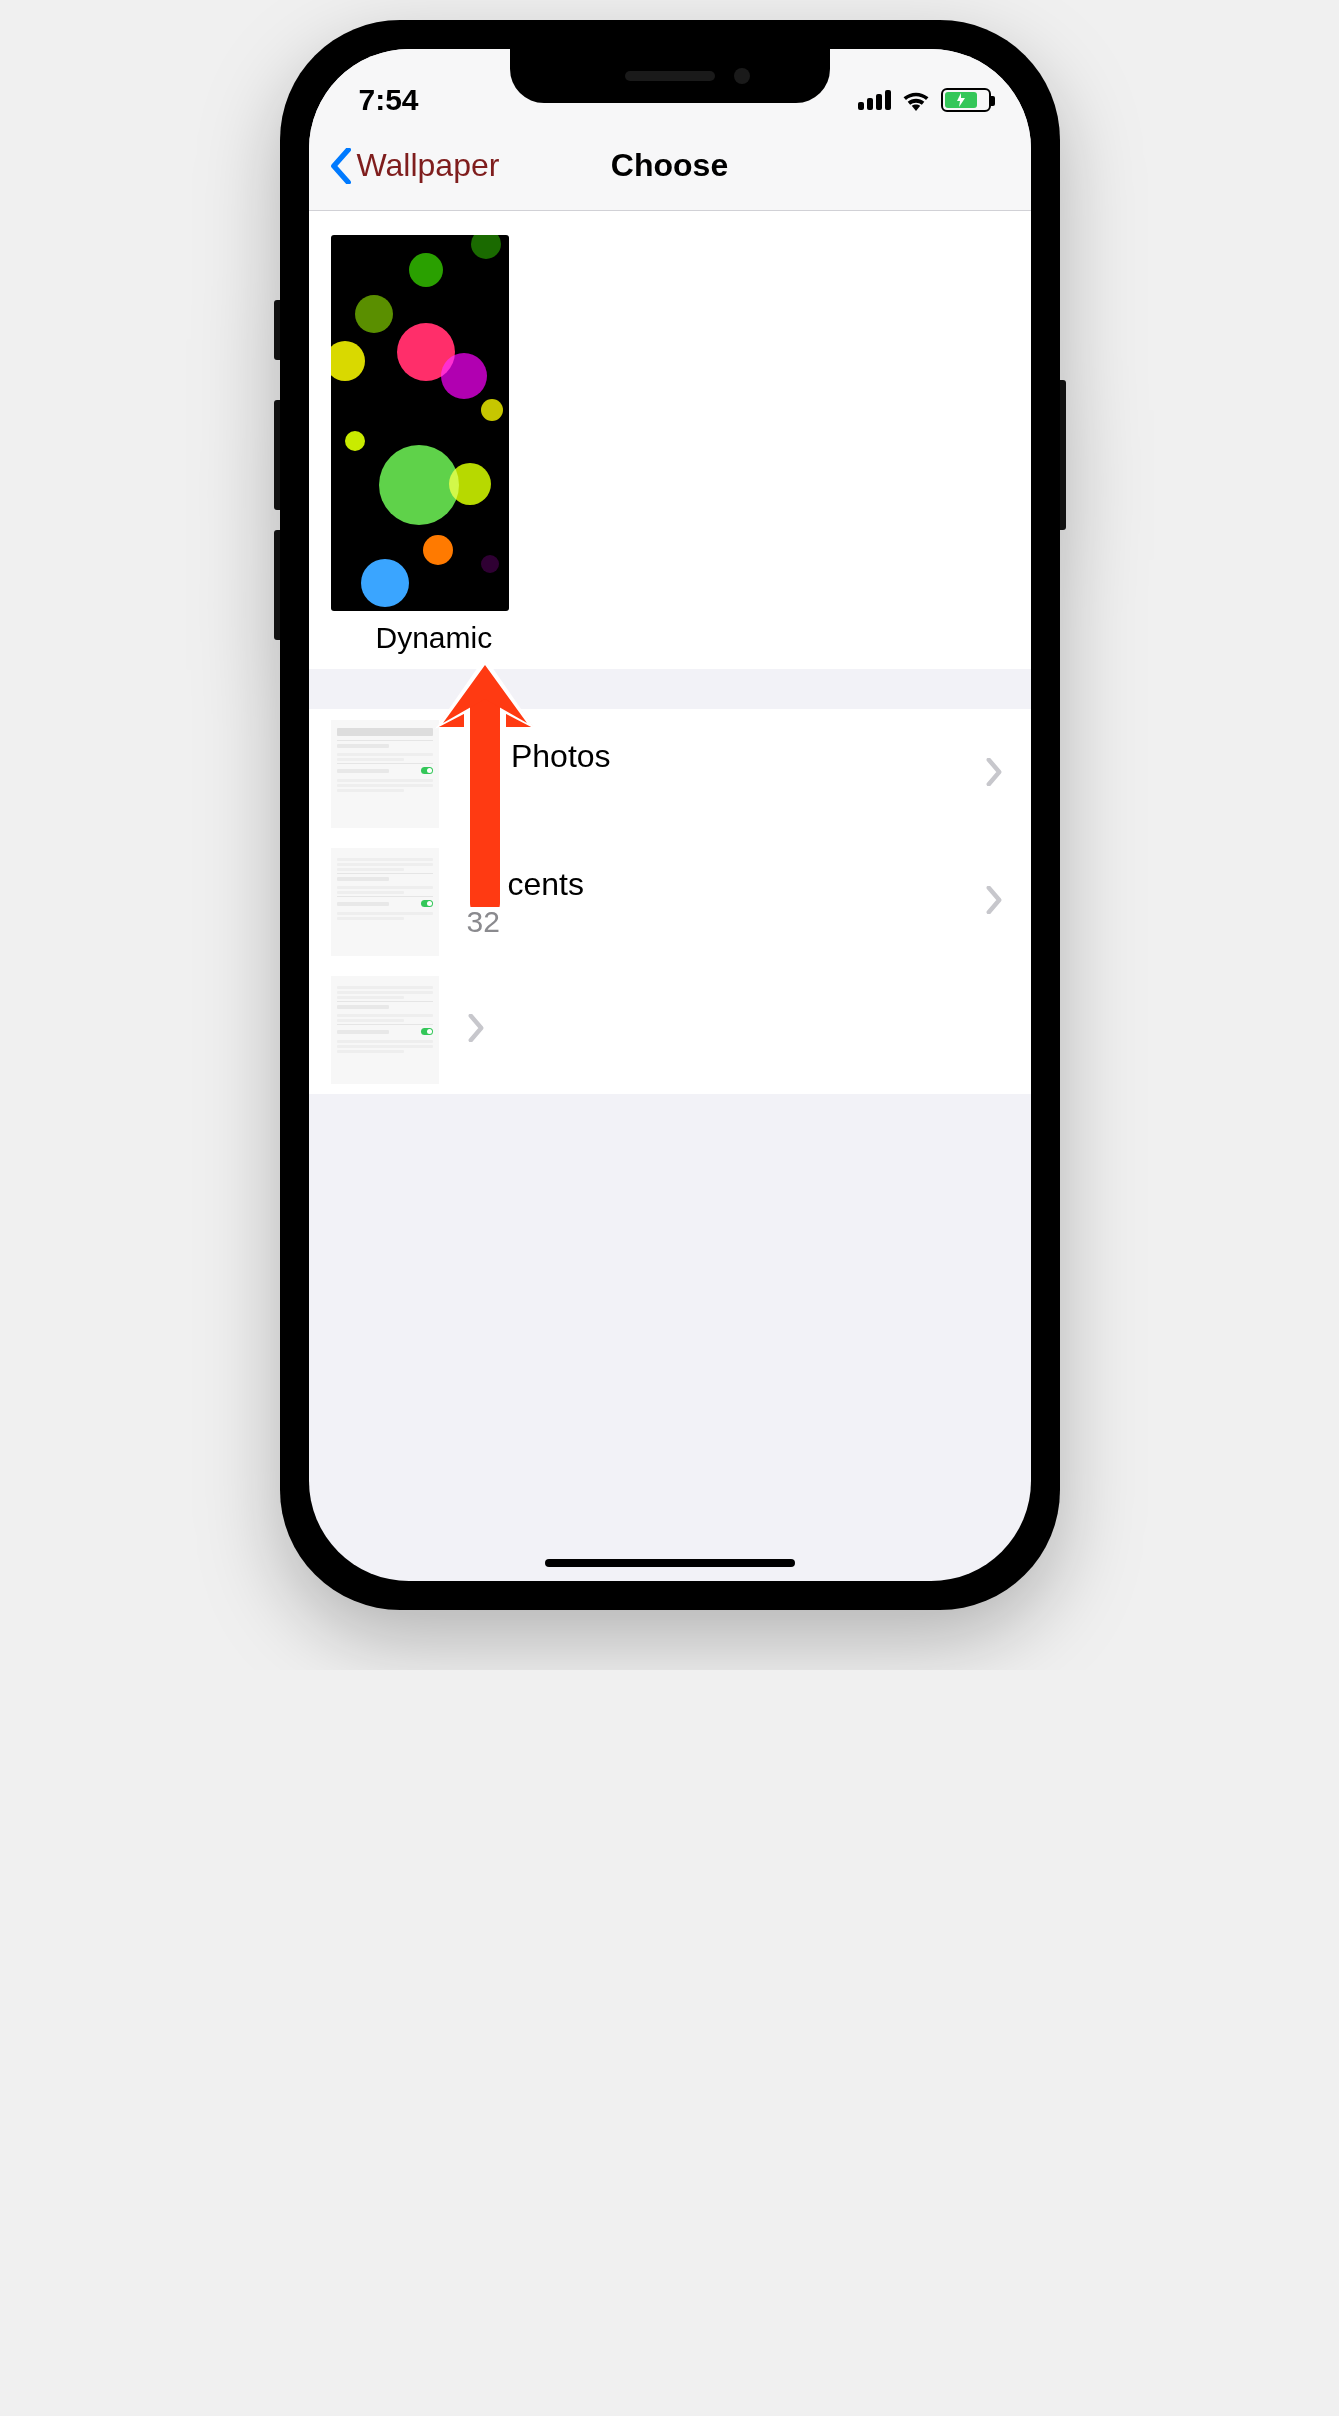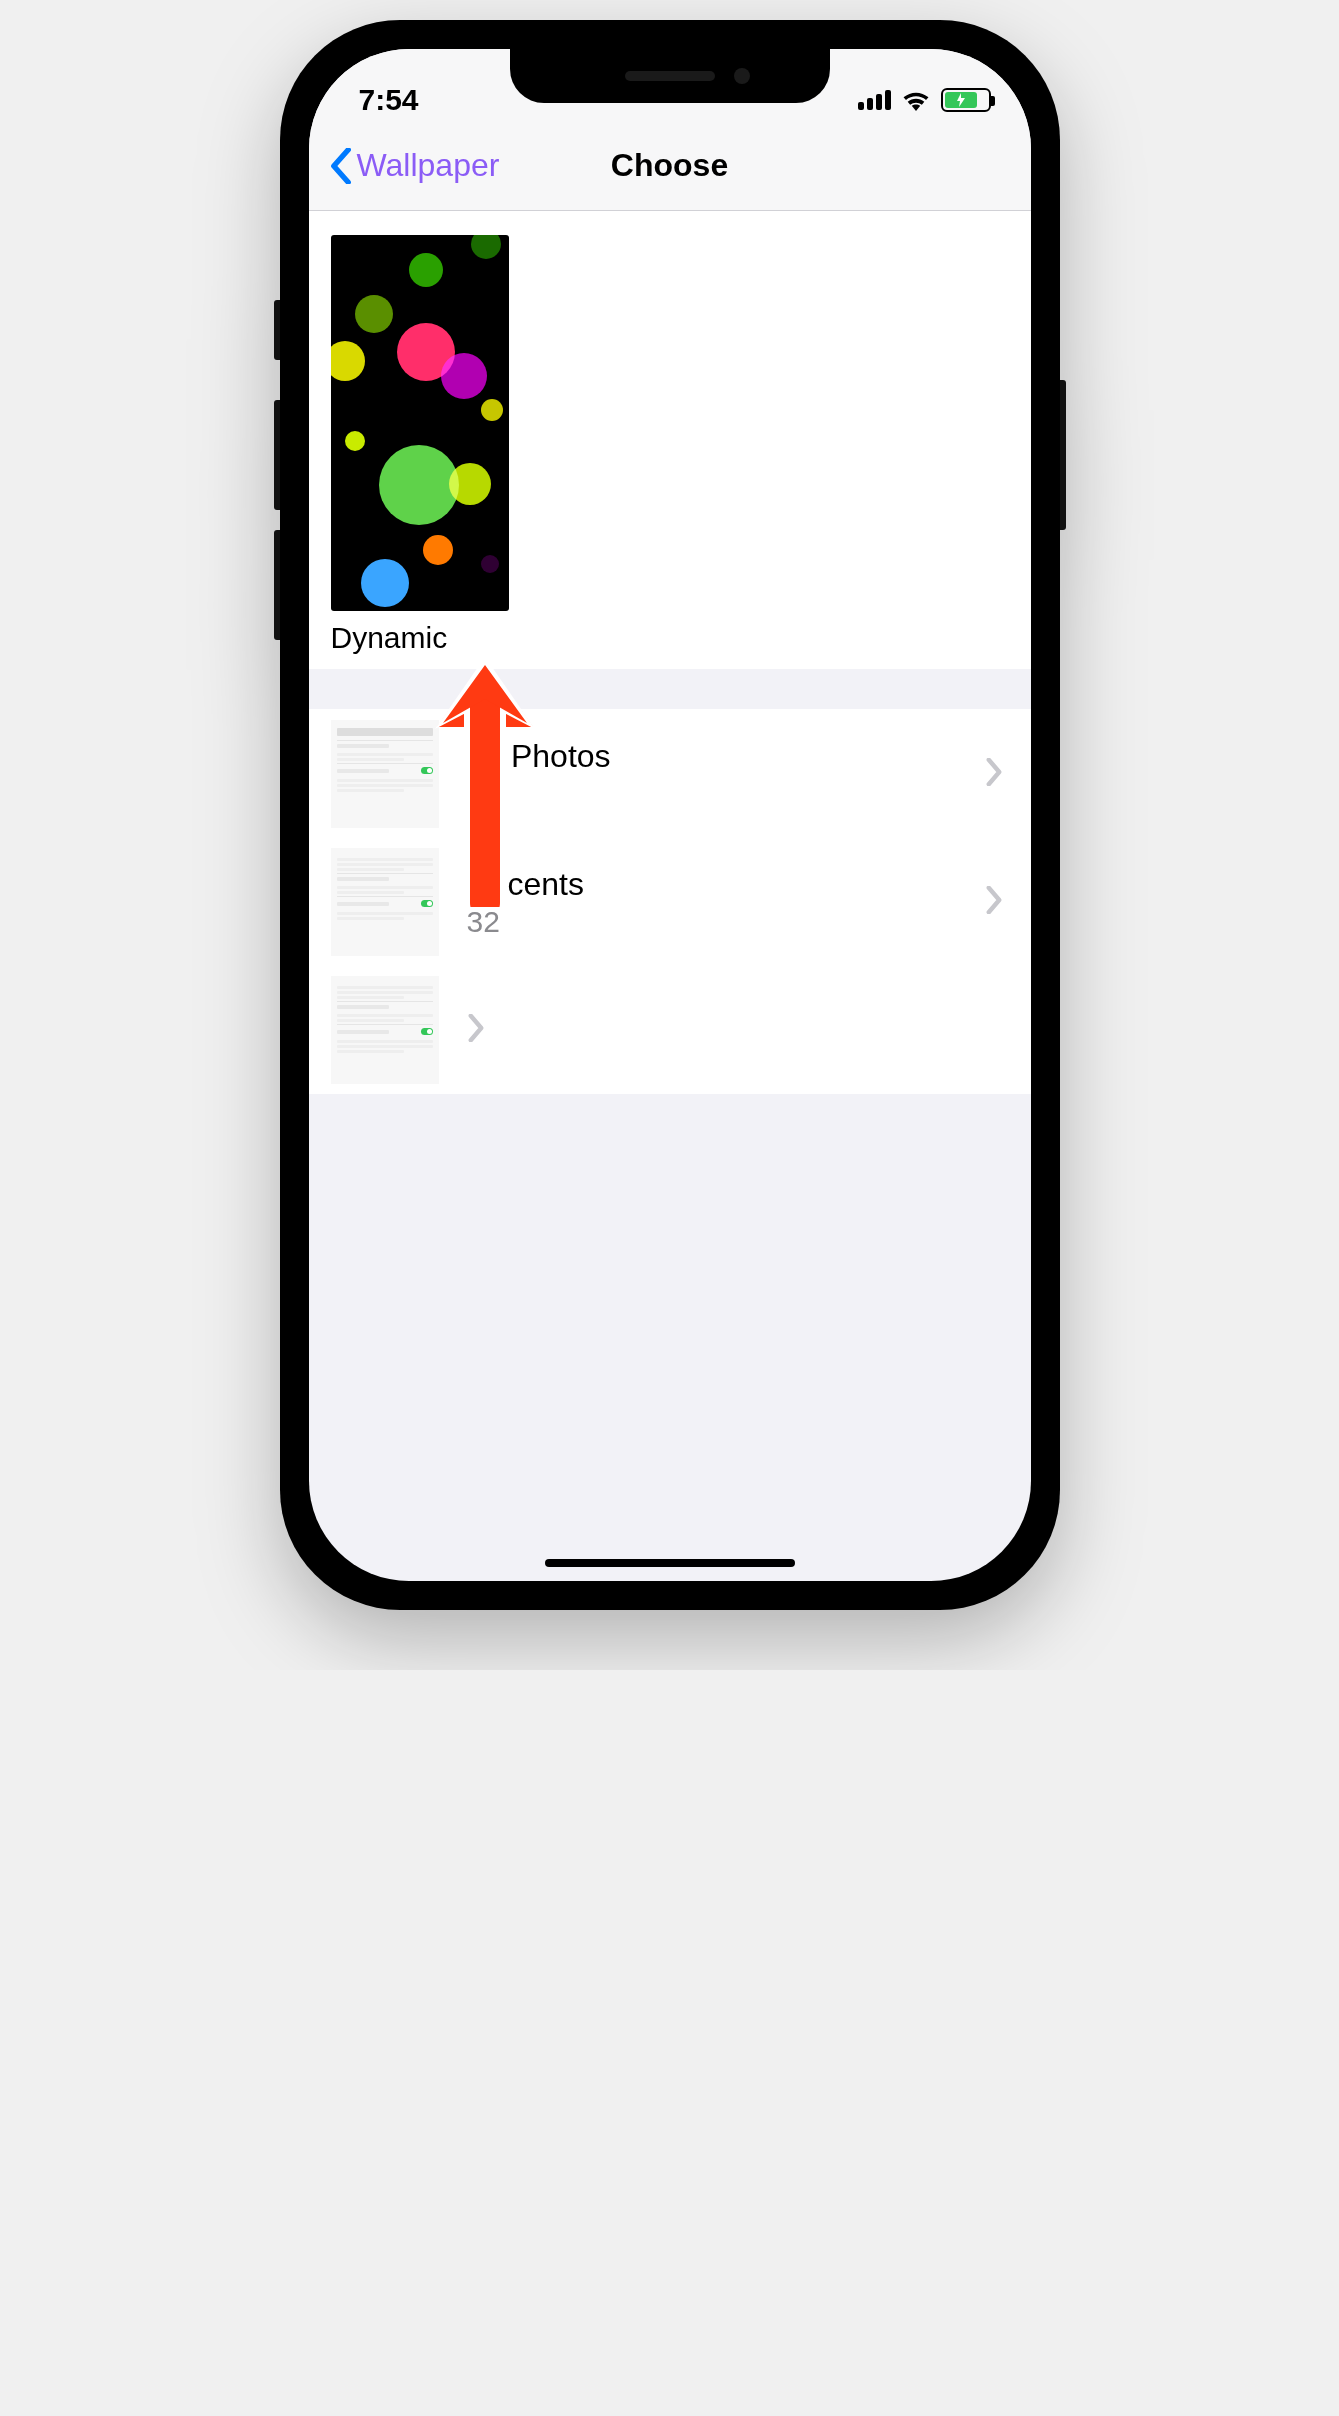--- a/index.html
+++ b/index.html
@@ -88,42 +88,42 @@
     height: 82px;
     background: #f7f7f8;
     border-bottom: 1px solid #d1d1d6;
     display: flex;
     align-items: center;
     position: relative;
     padding: 0 20px 8px 20px;
   }
   .back {
     display:flex; align-items:center; gap:4px;
-    color:#8b5cf6; font-size:32px;
+    color:#7f1d1d; font-size:32px;
   }
   .back svg{width:24px;height:36px;}
   .nav-title{
     position:absolute; left:0; right:0; text-align:center;
     font-size:32px; font-weight:600; color:#000;
     pointer-events:none;
   }
 
   
   .content { padding: 0; overflow:auto; height:calc(100% - 162px); }
   .category-row {
     display:flex; gap:18px; padding:24px 22px 14px 22px; background:#fff;
   }
   .cat {
     width:178px;
   }
   .cat-thumb {
     width:178px; height:376px; border-radius:3px; overflow:hidden; position:relative;
   }
   .cat-label{
-    font-size:30px; color:#000; margin-top:10px;
+    font-size:30px; color:#000; margin-top:10px;margin-left:45px;
   }
 
   
   .dynamic{background:#000;}
   .bubble{position:absolute;border-radius:50%;mix-blend-mode:screen;}
 
   
   .stills{
     background:
       radial-gradient(ellipse 120% 80% at 100% 100%, #5b4dd8 0%, #a04dc8 25%, transparent 55%),

